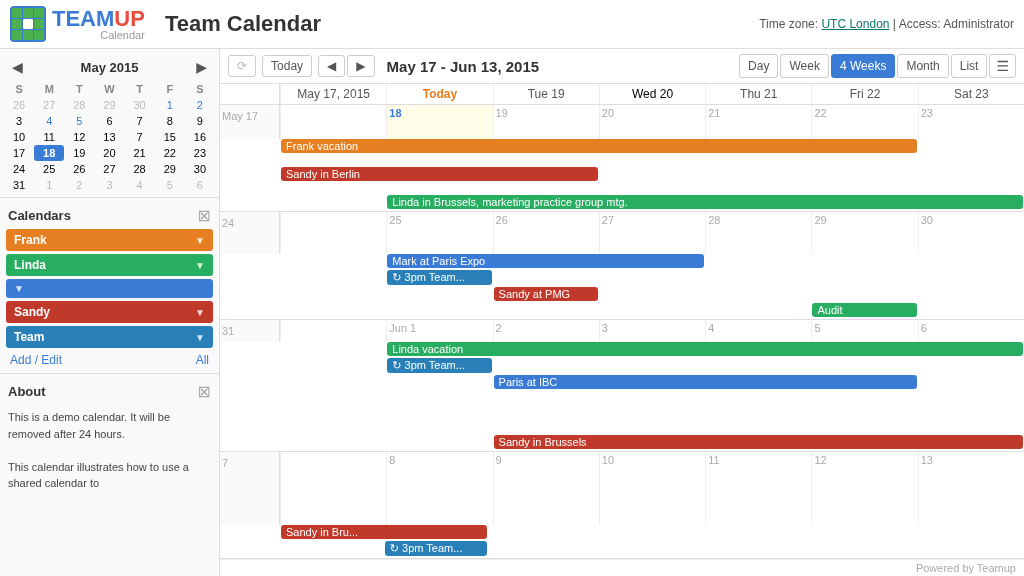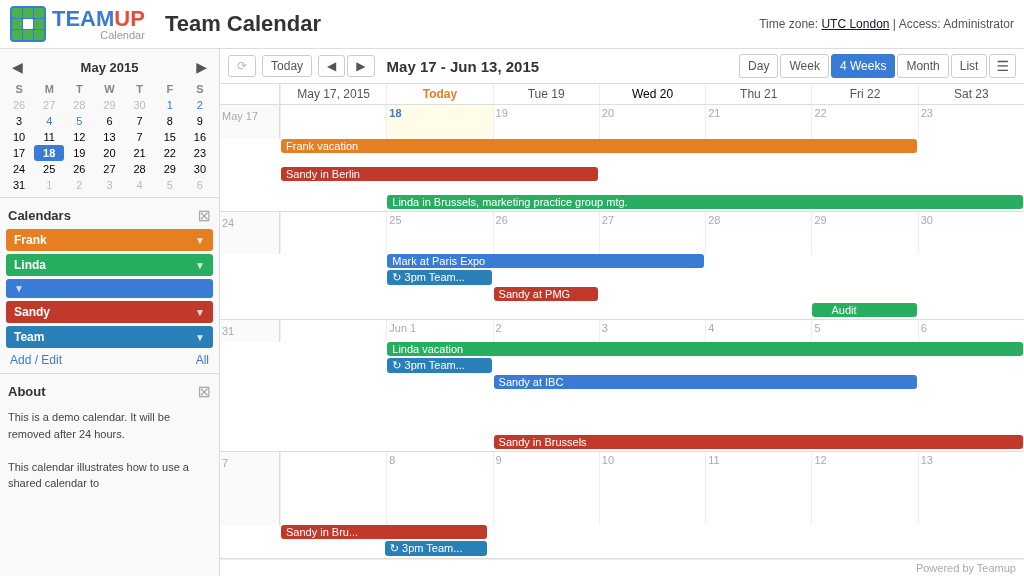--- a/index.html
+++ b/index.html
@@ -9,21 +9,21 @@
     .app { display: flex; flex-direction: column; height: 576px; }
     .header { display: flex; align-items: center; padding: 6px 10px; border-bottom: 1px solid #ddd; background: #fff; }
     .header-logo { display: flex; align-items: center; margin-right: 20px; }
     .logo-icon { width: 36px; height: 36px; background: #3a7bd5; border-radius: 4px; display: flex; align-items: center; justify-content: center; margin-right: 6px; }
     .logo-grid { display: grid; grid-template-columns: repeat(3,10px); grid-template-rows: repeat(3,10px); gap: 1px; }
     .logo-cell { background: #fff; border-radius: 1px; }
     .logo-cell.green { background: #4caf50; }
     .logo-text { display: flex; flex-direction: column; line-height: 1; }
     .header-title { font-size: 22px; font-weight: bold; color: #333; flex: 1; }
     .header-info { font-size: 12px; color: #555; }
-    .header-info a { color: #0f172a; text-decoration: underline; cursor: pointer; }
+    .header-info a { color: #0f766e; text-decoration: underline; cursor: pointer; }
 
     .main { display: flex; flex: 1; overflow: hidden; }
 
     
     .sidebar { width: 220px; min-width: 220px; border-right: 1px solid #ddd; background: #f9f9f9; display: flex; flex-direction: column; overflow: hidden; }
     .mini-cal { padding: 4px; }
     .mini-cal-header { display: flex; align-items: center; justify-content: space-between; padding: 4px 2px; }
     .mini-cal-nav { background: none; border: none; cursor: pointer; color: #555; font-size: 14px; padding: 2px 6px; }
     .mini-cal-title { font-weight: bold; font-size: 13px; color: #333; }
     .mini-cal-grid { width: 100%; border-collapse: collapse; }
@@ -336,21 +336,21 @@
                   <div></div>
                   <div></div>
                   <div style="grid-column: span 1; background: rgb(192, 57, 43); color: rgb(255, 255, 255); font-size: 11px; padding: 1px 5px; border-radius: 3px; overflow: hidden; text-overflow: ellipsis; white-space: nowrap; cursor: pointer; margin: 0px 1px;">Sandy at PMG</div>
                 </div>
                 <div style="display: grid; grid-template-columns: repeat(7, 1fr);">
                   <div></div>
                   <div></div>
                   <div></div>
                   <div></div>
                   <div></div>
-                  <div style="grid-column: span 1; background: rgb(39, 174, 96); color: rgb(255, 255, 255); font-size: 11px; padding: 1px 19px; border-radius: 3px; overflow: hidden; text-overflow: ellipsis; white-space: nowrap; cursor: pointer; margin: 0px 1px;">Audit</div>
+                  <div style="grid-column: span 1; background: rgb(39, 174, 96); color: rgb(255, 255, 255); font-size: 11px; padding: 1px 5px; border-radius: 3px; overflow: hidden; text-overflow: ellipsis; white-space: nowrap; cursor: pointer; margin: 0px 1px;">Audit</div>
                 </div>
               </div>
             </div>
             <div style="flex: 1 1 0%; display: flex; flex-direction: column; border-bottom: 1px solid rgb(221, 221, 221);">
               <div style="display: grid; grid-template-columns: 60px repeat(7, 1fr); flex: 1 1 0%; position: relative;">
                 <div style="border-right: 1px solid rgb(221, 221, 221); background: rgb(250, 250, 250); padding: 4px 2px;"><span style="font-size:11px;color:#aaa;">31</span></div>
                 <div style="border-left: 1px solid rgb(238, 238, 238); padding: 2px 2px 0px; overflow: hidden;">
                   <div style="font-size: 11px; color: rgb(170, 170, 170); margin-bottom: 2px;"></div>
                 </div>
                 <div style="border-left: 1px solid rgb(238, 238, 238); padding: 2px 2px 0px; overflow: hidden;">
@@ -377,21 +377,21 @@
                   <div></div>
                   <div style="grid-column: span 6; background: rgb(39, 174, 96); color: rgb(255, 255, 255); font-size: 11px; padding: 1px 5px; border-radius: 3px; overflow: hidden; text-overflow: ellipsis; white-space: nowrap; cursor: pointer; margin: 0px 1px;">Linda vacation</div>
                 </div>
                 <div style="display: grid; grid-template-columns: repeat(7, 1fr);">
                   <div></div>
                   <div style="grid-column: span 1; background: rgb(41, 128, 185); color: rgb(255, 255, 255); font-size: 11px; padding: 1px 5px; border-radius: 3px; overflow: hidden; text-overflow: ellipsis; white-space: nowrap; cursor: pointer; margin: 0px 1px;">↻ 3pm Team...</div>
                 </div>
                 <div style="display: grid; grid-template-columns: repeat(7, 1fr);">
                   <div></div>
                   <div></div>
-                  <div style="grid-column: span 4; background: rgb(58, 123, 213); color: rgb(255, 255, 255); font-size: 11px; padding: 1px 5px; border-radius: 3px; overflow: hidden; text-overflow: ellipsis; white-space: nowrap; cursor: pointer; margin: 0px 1px;">Sandy at IBC</div>
+                  <div style="grid-column: span 4; background: rgb(58, 123, 213); color: rgb(255, 255, 255); font-size: 11px; padding: 1px 5px; border-radius: 3px; overflow: hidden; text-overflow: ellipsis; white-space: nowrap; cursor: pointer; margin: 0px 1px;">Paris at IBC</div>
                 </div>
                 <div style="display: grid; grid-template-columns: repeat(7, 1fr); margin-top: 44px;">
                   <div></div>
                   <div></div>
                   <div style="grid-column: span 5; background: rgb(192, 57, 43); color: rgb(255, 255, 255); font-size: 11px; padding: 1px 5px; border-radius: 3px; overflow: hidden; text-overflow: ellipsis; white-space: nowrap; cursor: pointer; margin: 0px 1px;">Sandy in Brussels</div>
                 </div>
               </div>
             </div>
             <div style="flex: 1 1 0%; display: flex; flex-direction: column; border-bottom: 1px solid rgb(221, 221, 221);">
               <div style="display: grid; grid-template-columns: 60px repeat(7, 1fr); flex: 1 1 0%; position: relative;">

